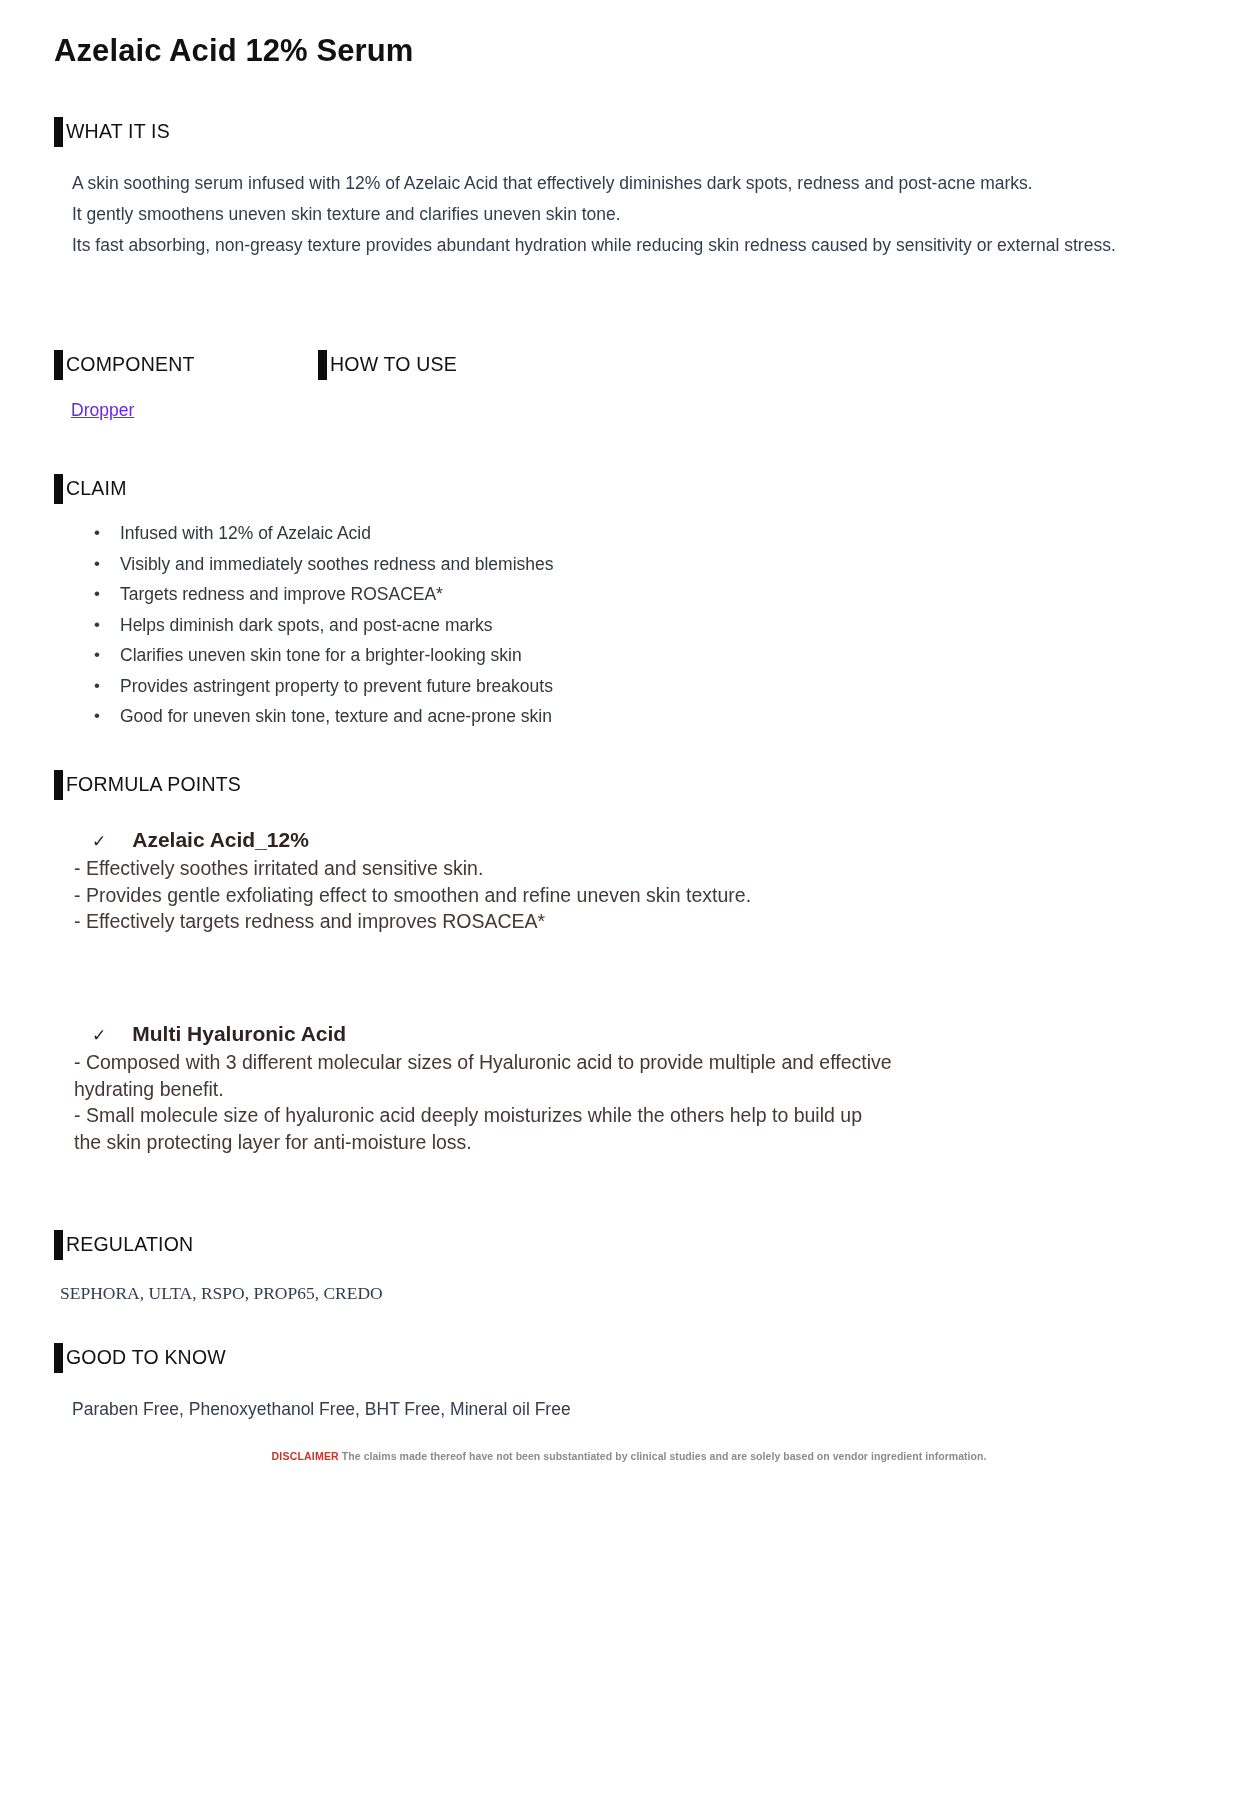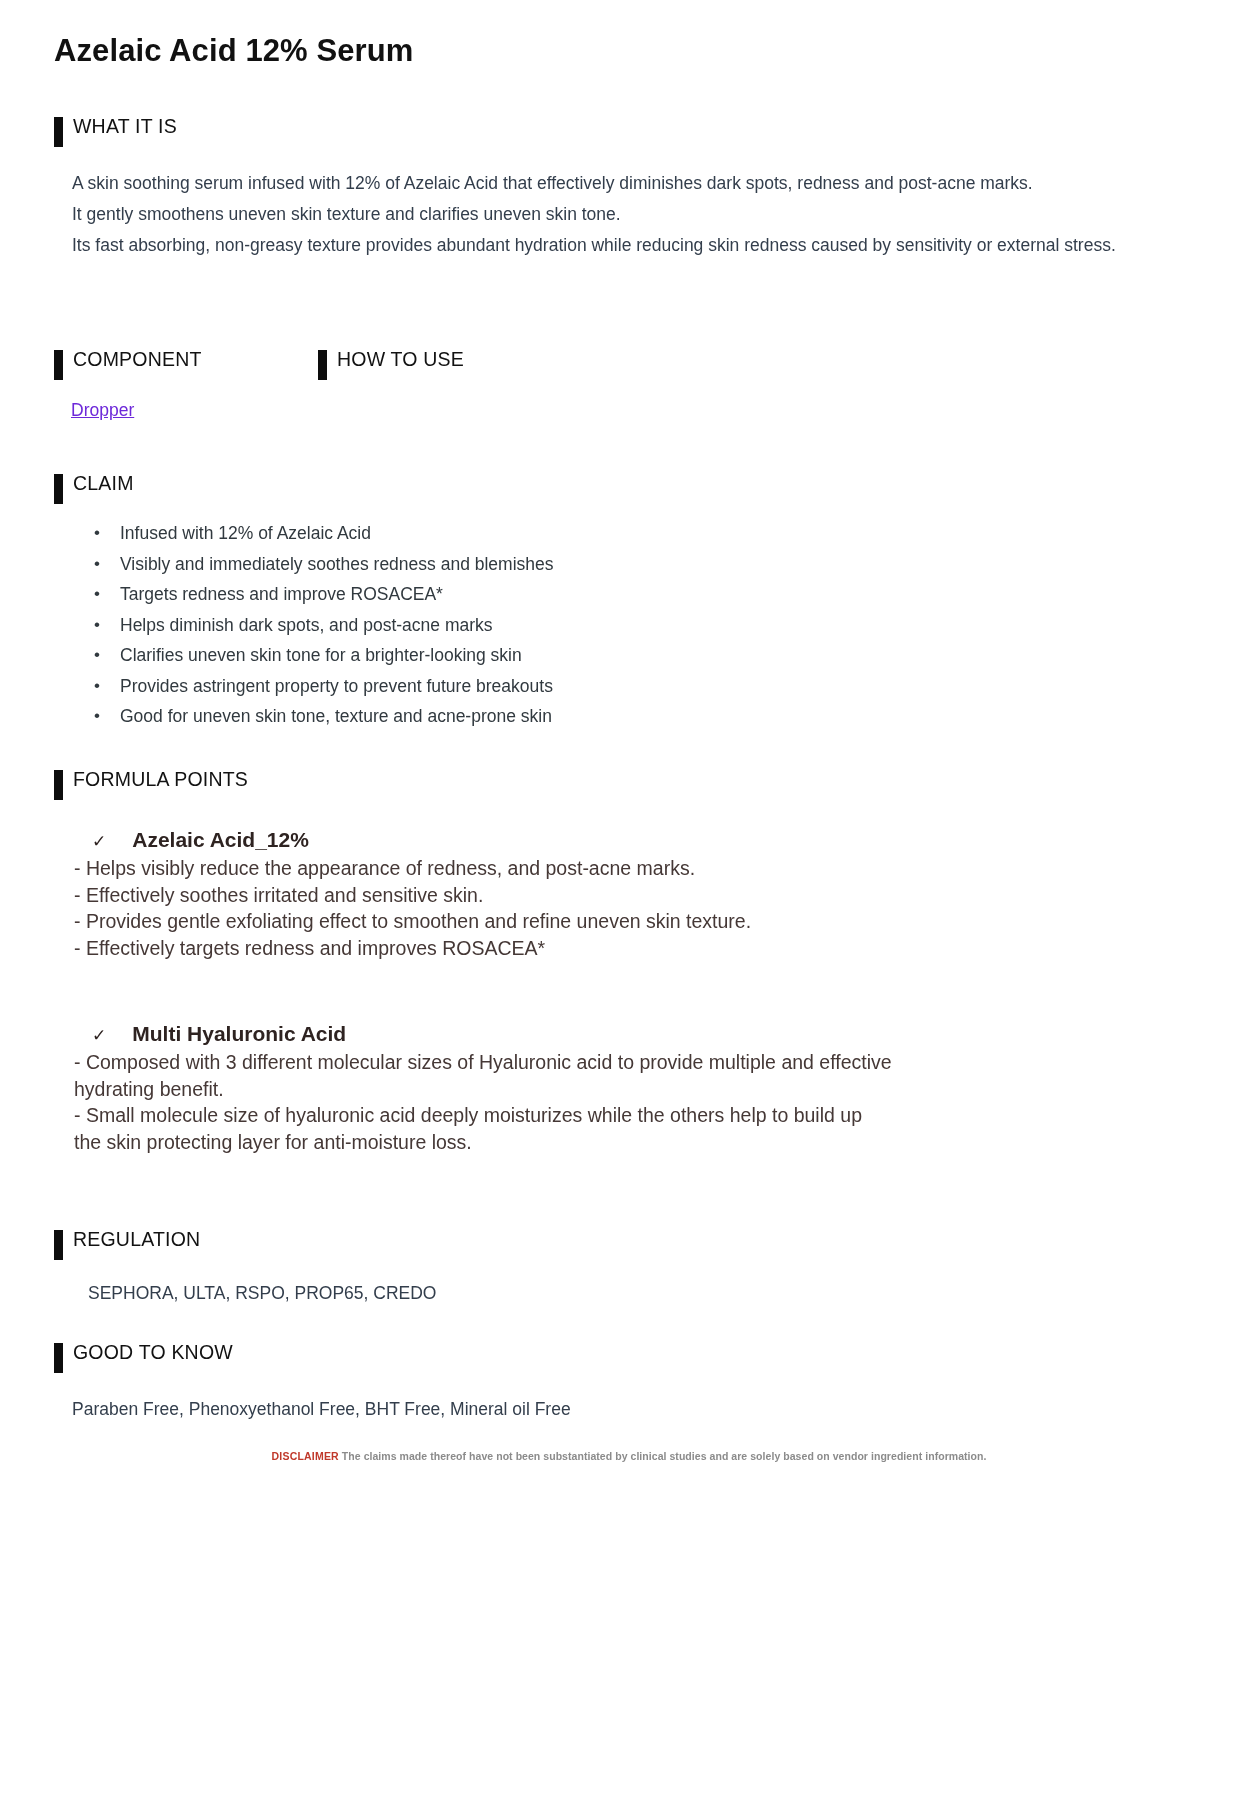--- a/index.html
+++ b/index.html
@@ -31,21 +31,22 @@
     font-size: 31px;
     font-weight: bold;
     color: #111111;
     letter-spacing: 0.1px;
     font-family: "Liberation Sans", sans-serif;
   }
 
   
   .section-head {
     display: flex;
-    gap: 10px;
+    align-items: center;
+    gap: 3px;
   }
   .bar {
     display: inline-block;
     width: 9px;
     height: 30px;
     background: #0d0d0d;
     flex: 0 0 auto;
   }
   .section-label {
     font-size: 19.5px;
@@ -207,21 +208,20 @@
     <span class="bar"></span>
     <span class="section-label">FORMULA POINTS</span>
   </div>
 
   <div class="fp-block" style="top:828px;">
     <div class="fp-title">
       <span class="fp-check">✓</span>
       <span>Azelaic Acid_12%</span>
     </div>
     <div class="fp-lines">
-      <div>- Helps visibly reduce the appearance of redness, and post-acne marks.</div>
       <div>- Effectively soothes irritated and sensitive skin.</div>
       <div>- Provides gentle exfoliating effect to smoothen and refine uneven skin texture.</div>
       <div>- Effectively targets redness and improves ROSACEA*</div>
     </div>
   </div>
 
   <div class="fp-block" style="top:1022px;">
     <div class="fp-title">
       <span class="fp-check">✓</span>
       <span>Multi Hyaluronic Acid</span>
@@ -231,21 +231,21 @@
 hydrating benefit.</div>
       <div>- Small molecule size of hyaluronic acid deeply moisturizes while the others help to build up
 the skin protecting layer for anti-moisture loss.</div>
     </div>
   </div>
 
   <div class="section-head abs" style="left:54px; top:1230px;">
     <span class="bar"></span>
     <span class="section-label">REGULATION</span>
   </div>
-  <div class="plain-val abs" style="left:88px; top:1283px;">SEPHORA, ULTA, RSPO, PROP65, CREDO</div>
+  <div class="plain-val abs" style="left:60px; top:1283px;font-family:Liberation Serif, serif;">SEPHORA, ULTA, RSPO, PROP65, CREDO</div>
 
   <div class="section-head abs" style="left:54px; top:1343px;">
     <span class="bar"></span>
     <span class="section-label">GOOD TO KNOW</span>
   </div>
   <div class="plain-val abs" style="left:72px; top:1399px;">Paraben Free, Phenoxyethanol Free, BHT Free, Mineral oil Free</div>
 
   <div class="disclaimer" style="top:1450px;">
     <span class="tag">DISCLAIMER</span>
     <span>The claims made thereof have not been substantiated by clinical studies and are solely based on vendor ingredient information.</span>

